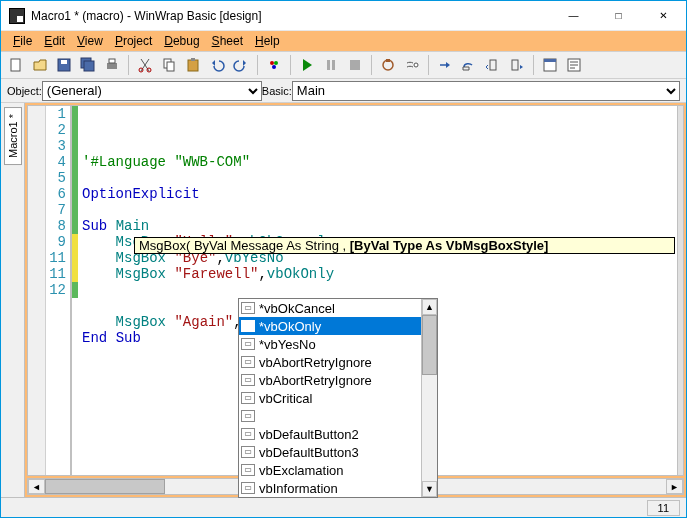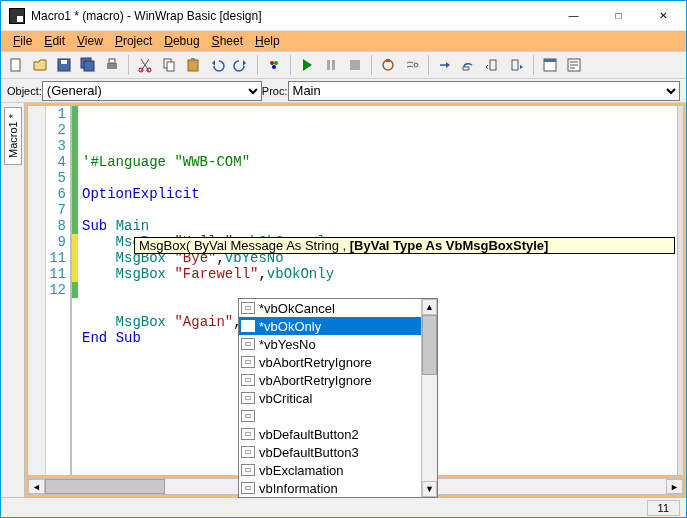--- a/index.html
+++ b/index.html
@@ -221,21 +221,21 @@
         <svg viewBox="0 0 16 16">
           <rect x="2" y="2" width="12" height="12" fill="#fff" stroke="#555"></rect>
           <path d="M4 5h8M4 8h8M4 11h5" stroke="#555"></path>
         </svg>
       </div>
   </div>
 
   <div class="combos">
     <label>Object:</label>
     <select class="obj"><option>(General)</option></select>
-    <label>Proc:</label>
+    <label>Basic:</label>
     <select class="proc"><option>Main</option></select>
   </div>
 
   <div class="workspace">
     <div class="tabstrip">
       <div class="vtab">Macro1 *</div>
     </div>
     <div class="editor">
       <div class="codewrap">
         <div class="marker"></div>

